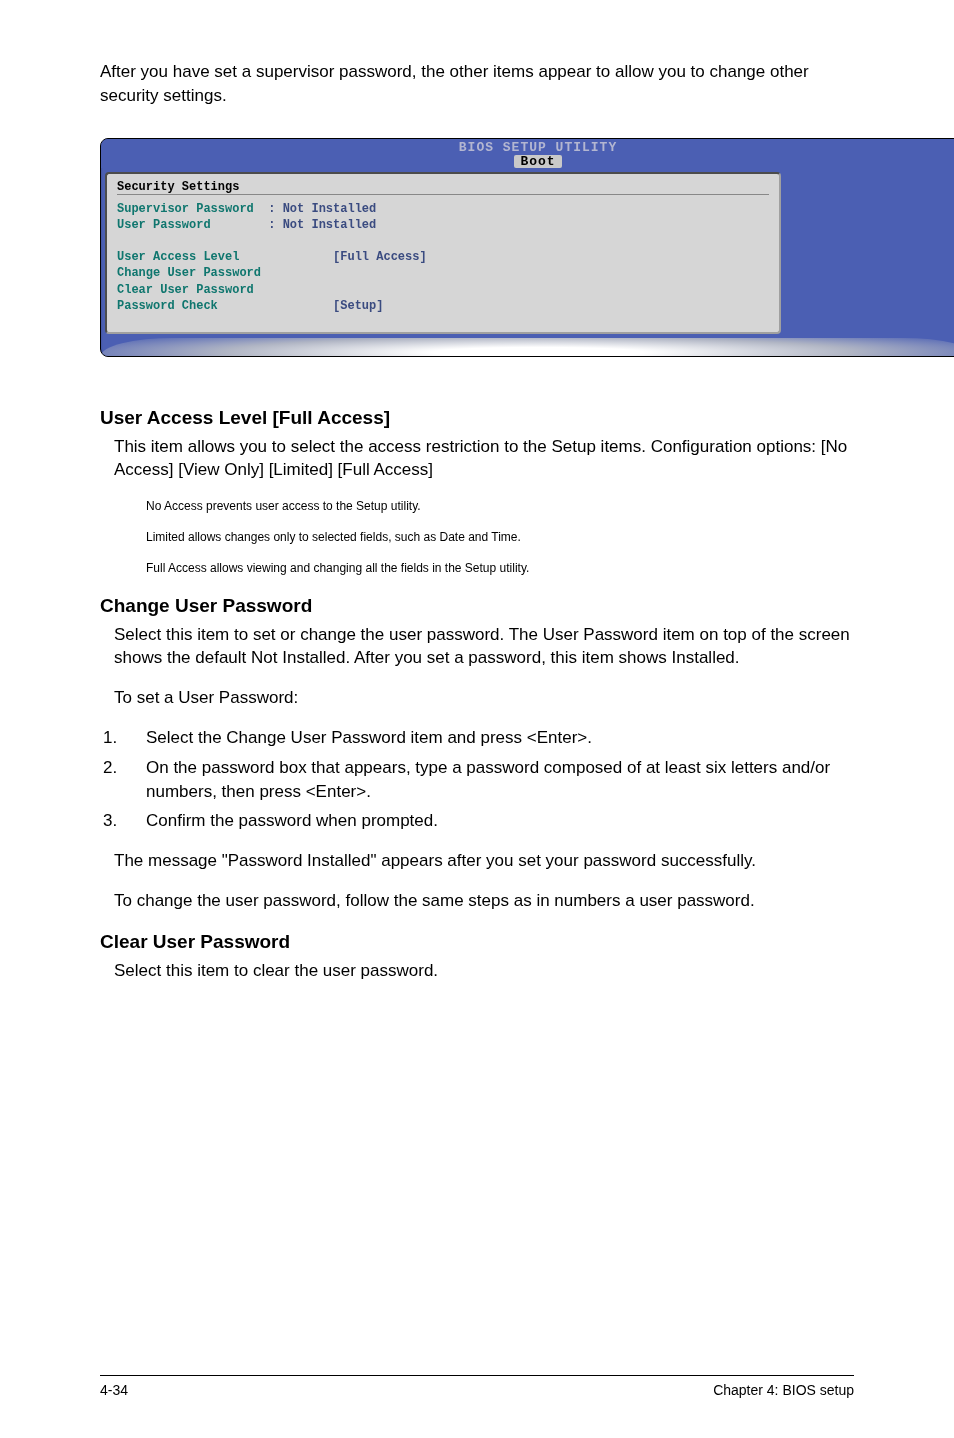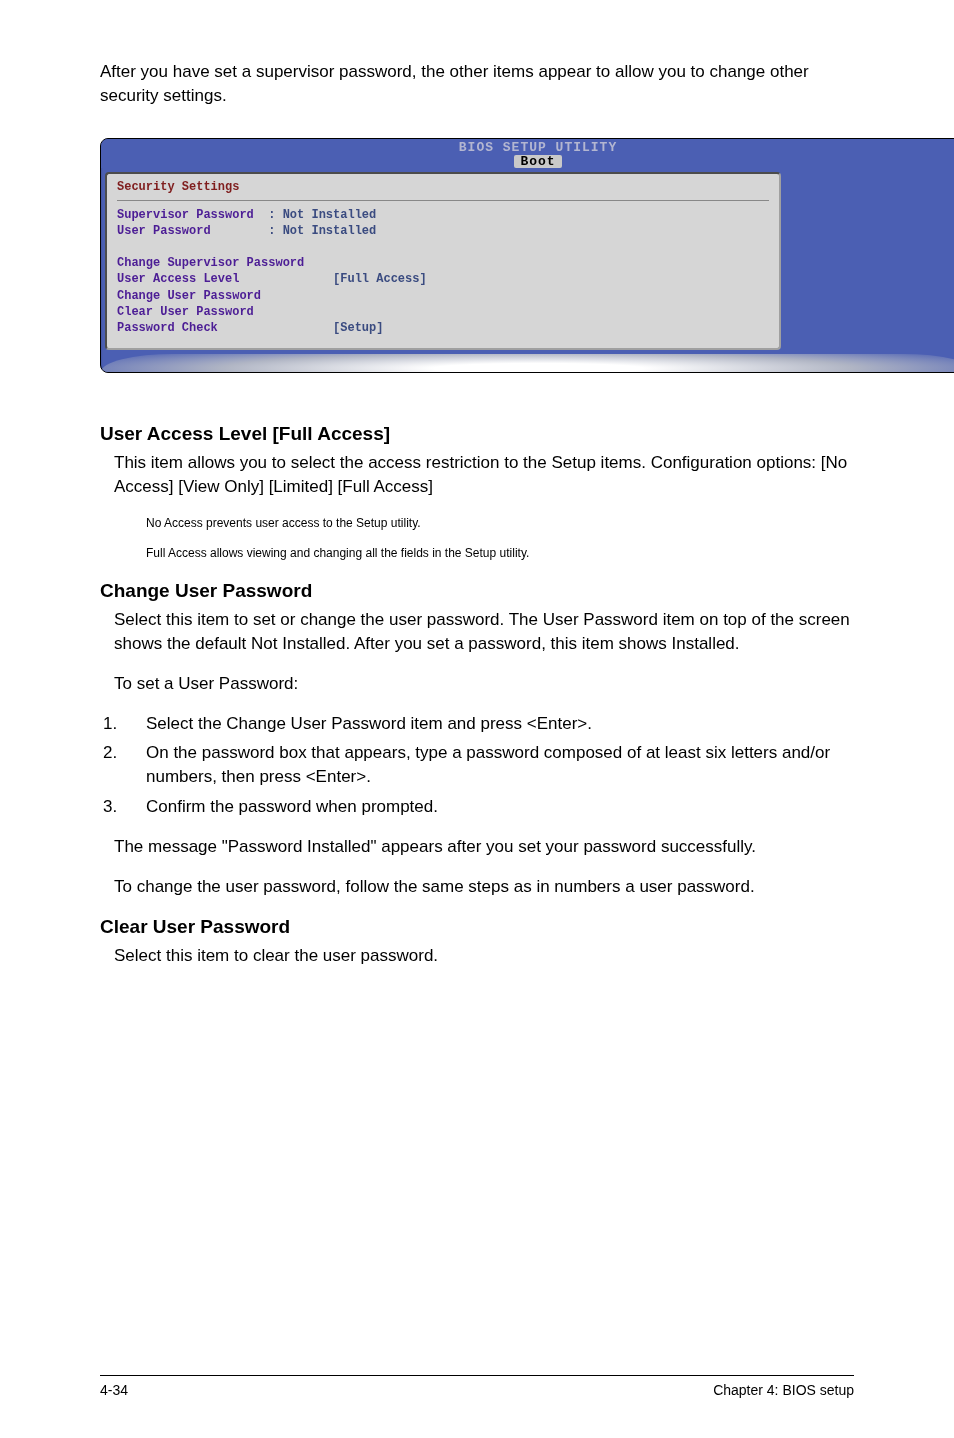--- a/index.html
+++ b/index.html
@@ -67,34 +67,33 @@
     border: 2px inset #a0a0a0;
     border-radius: 4px;
     margin: 4px 0 4px 4px;
   }
   .bios-right {
     width: 190px;
     background: #4b5fb3;
     margin: 4px 4px 4px 0;
   }
   .bios-heading {
-    color: #7f1d1d;
-    margin-bottom: 6px;
+    color: #000000;
   }
   .bios-divider {
     border-top: 1px solid #888;
     margin-bottom: 6px;
   }
   .bios-line {
     white-space: pre;
     color: #3a4b80;
     line-height: 1.35;
   }
   .bios-line .k {
-    color: #4c1d95;
+    color: #0f766e;
   }
   .bios-bottom {
     height: 18px;
     background: radial-gradient(ellipse 60% 140% at 50% 80%, #ffffff 20%, #b0b5c4 60%, #4b5fb3 100%);
     border-top-left-radius: 80px 20px;
     border-top-right-radius: 80px 20px;
   }
 
   h2.section {
     font-size: 19px;
@@ -155,35 +154,35 @@
     <span>BIOS SETUP UTILITY</span><br>
     <span class="bios-tab">Boot</span>
   </div>
   <div class="bios-body">
     <div class="bios-left">
       <div class="bios-heading">Security Settings</div>
       <div class="bios-divider"></div>
       <div class="bios-line"><span class="k">Supervisor Password</span>  <span>: Not Installed</span></div>
       <div class="bios-line"><span class="k">User Password</span>        <span>: Not Installed</span></div>
       <div class="bios-line">&nbsp;</div>
-      <div class="bios-line"><span class="k">Change Supervisor Password</span></div>
       <div class="bios-line"><span class="k">User Access Level</span>             <span>[Full Access]</span></div>
       <div class="bios-line"><span class="k">Change User Password</span></div>
       <div class="bios-line"><span class="k">Clear User Password</span></div>
       <div class="bios-line"><span class="k">Password Check</span>                <span>[Setup]</span></div>
     </div>
     <div class="bios-right"></div>
   </div>
   <div class="bios-bottom"></div>
 </div>
 
 <h2 class="section">User Access Level [Full Access]</h2>
 <p class="body-text">This item allows you to select the access restriction to the Setup items. Configuration options: [No Access] [View Only] [Limited] [Full Access]</p>
 <div class="indent-list">
   <p>No Access prevents user access to the Setup utility.</p>
+  <p>Limited allows changes only to selected fields, such as Date and Time.</p>
   <p>Full Access allows viewing and changing all the fields in the Setup utility.</p>
 </div>
 
 <h2 class="section">Change User Password</h2>
 <p class="body-text">Select this item to set or change the user password. The User Password item on top of the screen shows the default Not Installed. After you set a password, this item shows Installed.</p>
 <p class="body-text">To set a User Password:</p>
 <ol class="numbered">
   <li>Select the Change User Password item and press &lt;Enter&gt;.</li>
   <li>On the password box that appears, type a password composed of at least six letters and/or numbers, then press &lt;Enter&gt;.</li>
   <li>Confirm the password when prompted.</li>

